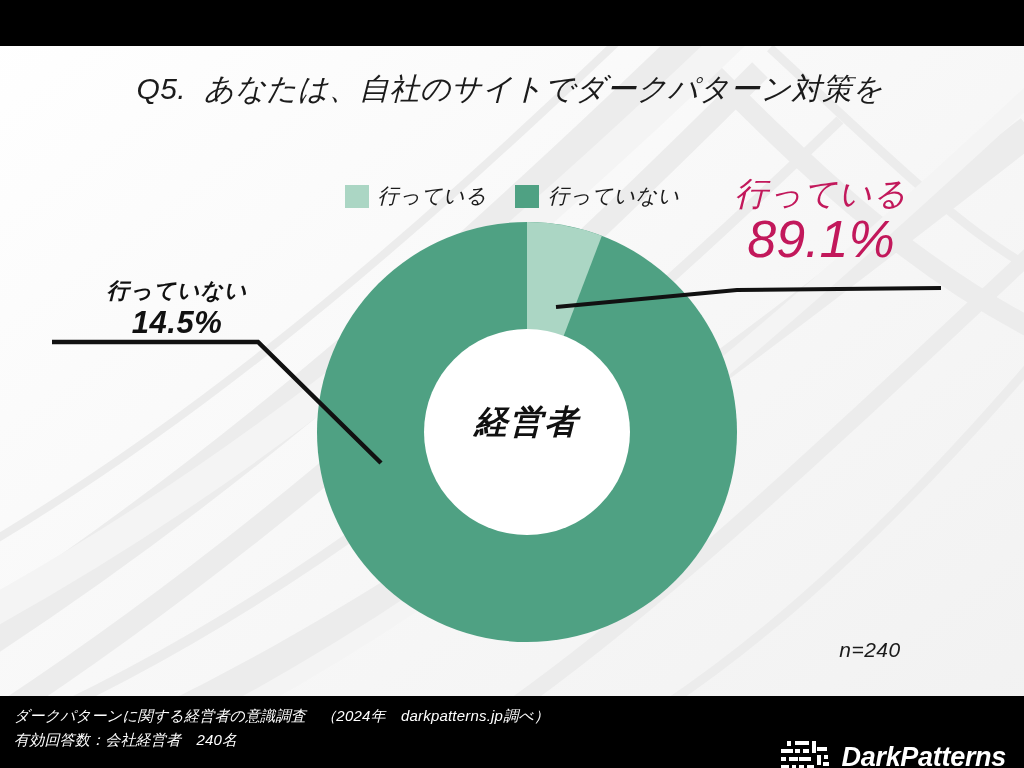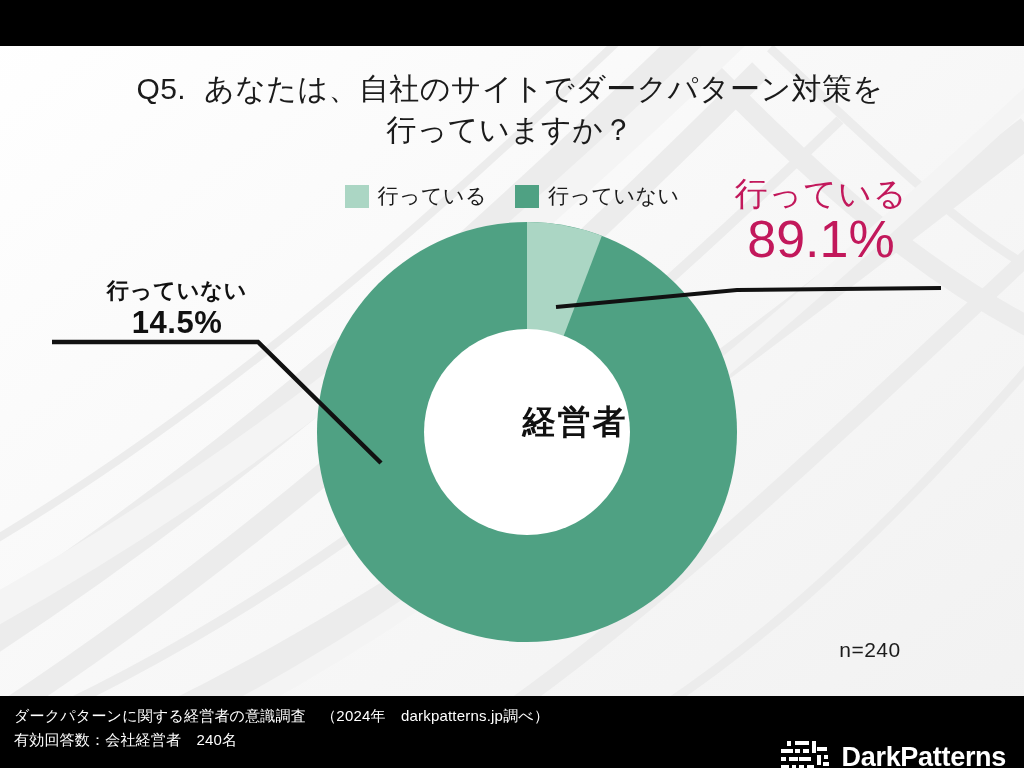--- a/index.html
+++ b/index.html
@@ -9,20 +9,21 @@
   }
   body {
     font-family: "Liberation Sans", "DejaVu Sans", sans-serif;
   }
   #slide {
     position: relative;
     width: 1024px;
     height: 768px;
     overflow: hidden;
     background: #fbfbfb;
+    font-style: italic;
   }
 
   
   .bg-layer {
     position: absolute;
     inset: 0;
     z-index: 0;
     pointer-events: none;
   }
 
@@ -108,21 +109,20 @@
     position: absolute;
     left: 317px;
     top: 400px;
     width: 420px;
     text-align: center;
     font-size: 33px;
     font-weight: 700;
     color: #111111;
     letter-spacing: 2px;
     z-index: 3;
-    padding-left: 48px;
   }
 
   
   .leaders {
     position: absolute;
     inset: 0;
     z-index: 4;
     pointer-events: none;
   }
 
@@ -255,21 +255,20 @@
     </g>
   </svg>
 
   <div class="header-bar"></div>
   <div class="header-title">ダークパターンに関する経営者の意識調査</div>
 
   <div class="question-block">
     <span class="question-line">
       <span class="q-num">Q5.</span><span>あなたは、自社のサイトでダークパターン対策を</span>
     </span>
-    <span class="question-line">行っていますか？</span>
   </div>
 
   <div class="legend">
     <div class="legend-item">
       <span class="legend-swatch" style="background:#ABD6C4"></span>
       <span class="legend-label">行っている</span>
     </div>
     <div class="legend-item">
       <span class="legend-swatch" style="background:#4FA183"></span>
       <span class="legend-label">行っていない</span>

